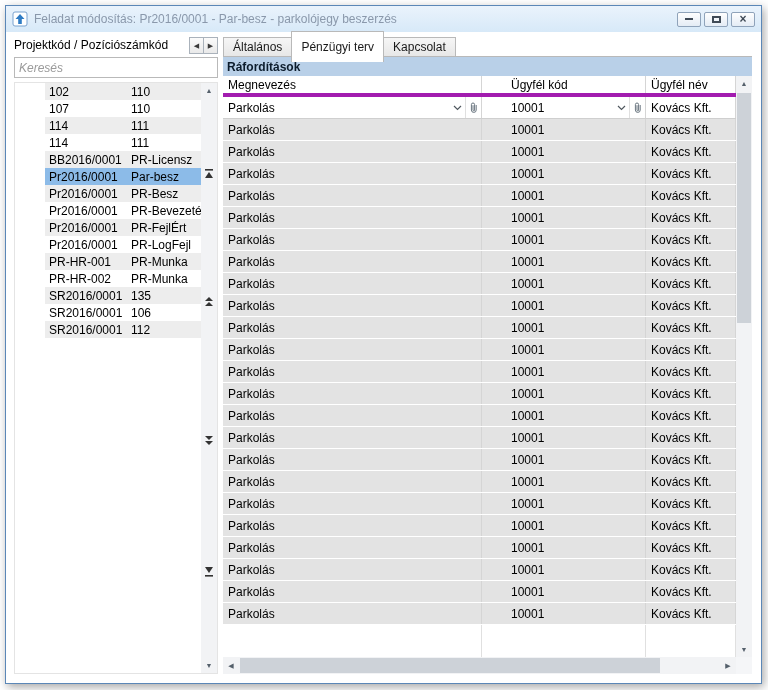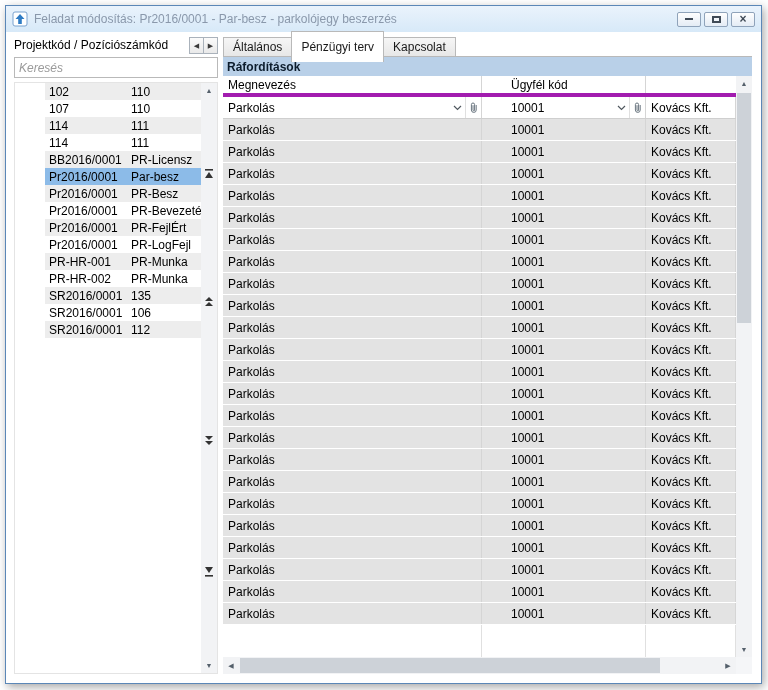--- a/index.html
+++ b/index.html
@@ -240,20 +240,21 @@
         <div class="tab">Kapcsolat</div>
       </div>
     <div class="content">
       <div class="section-band">Ráfordítások</div>
 
       <div class="grid-region">
         <div class="grid">
           <div class="grid-header">
               <div class="gcell col0">Megnevezés</div>
               <div class="gcell col1">Ügyfél kód</div>
+              <div class="gcell col2">Ügyfél név</div>
             </div>
 
           <div class="edit-row">
             <div class="gcell col0 editor">
               <span class="ed-text">Parkolás</span>
               <span class="ed-icons">
                 <span class="chev">
                     <svg width="9" height="6" viewBox="0 0 9 6">
                       <path d="M1 1 L4.5 4.5 L8 1" fill="none" stroke="#50585f" stroke-width="1.2"></path>
                     </svg>

